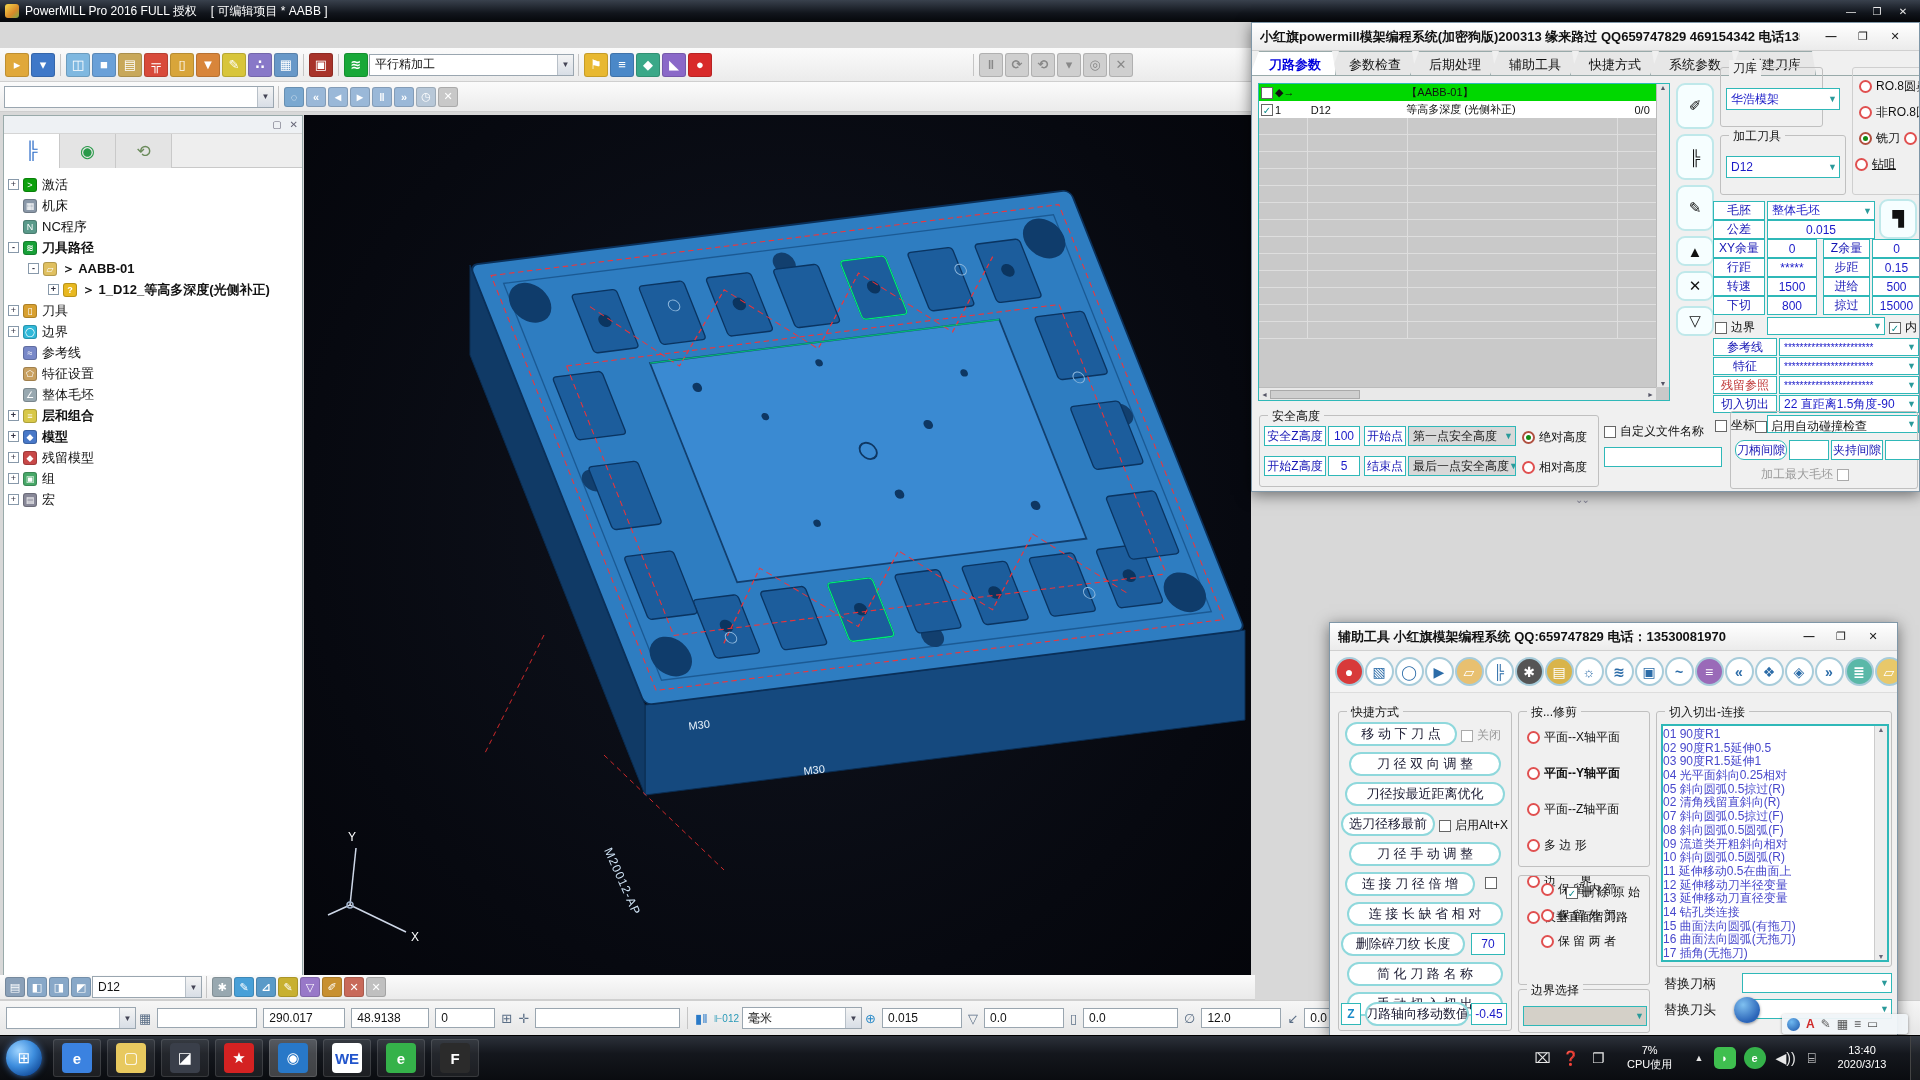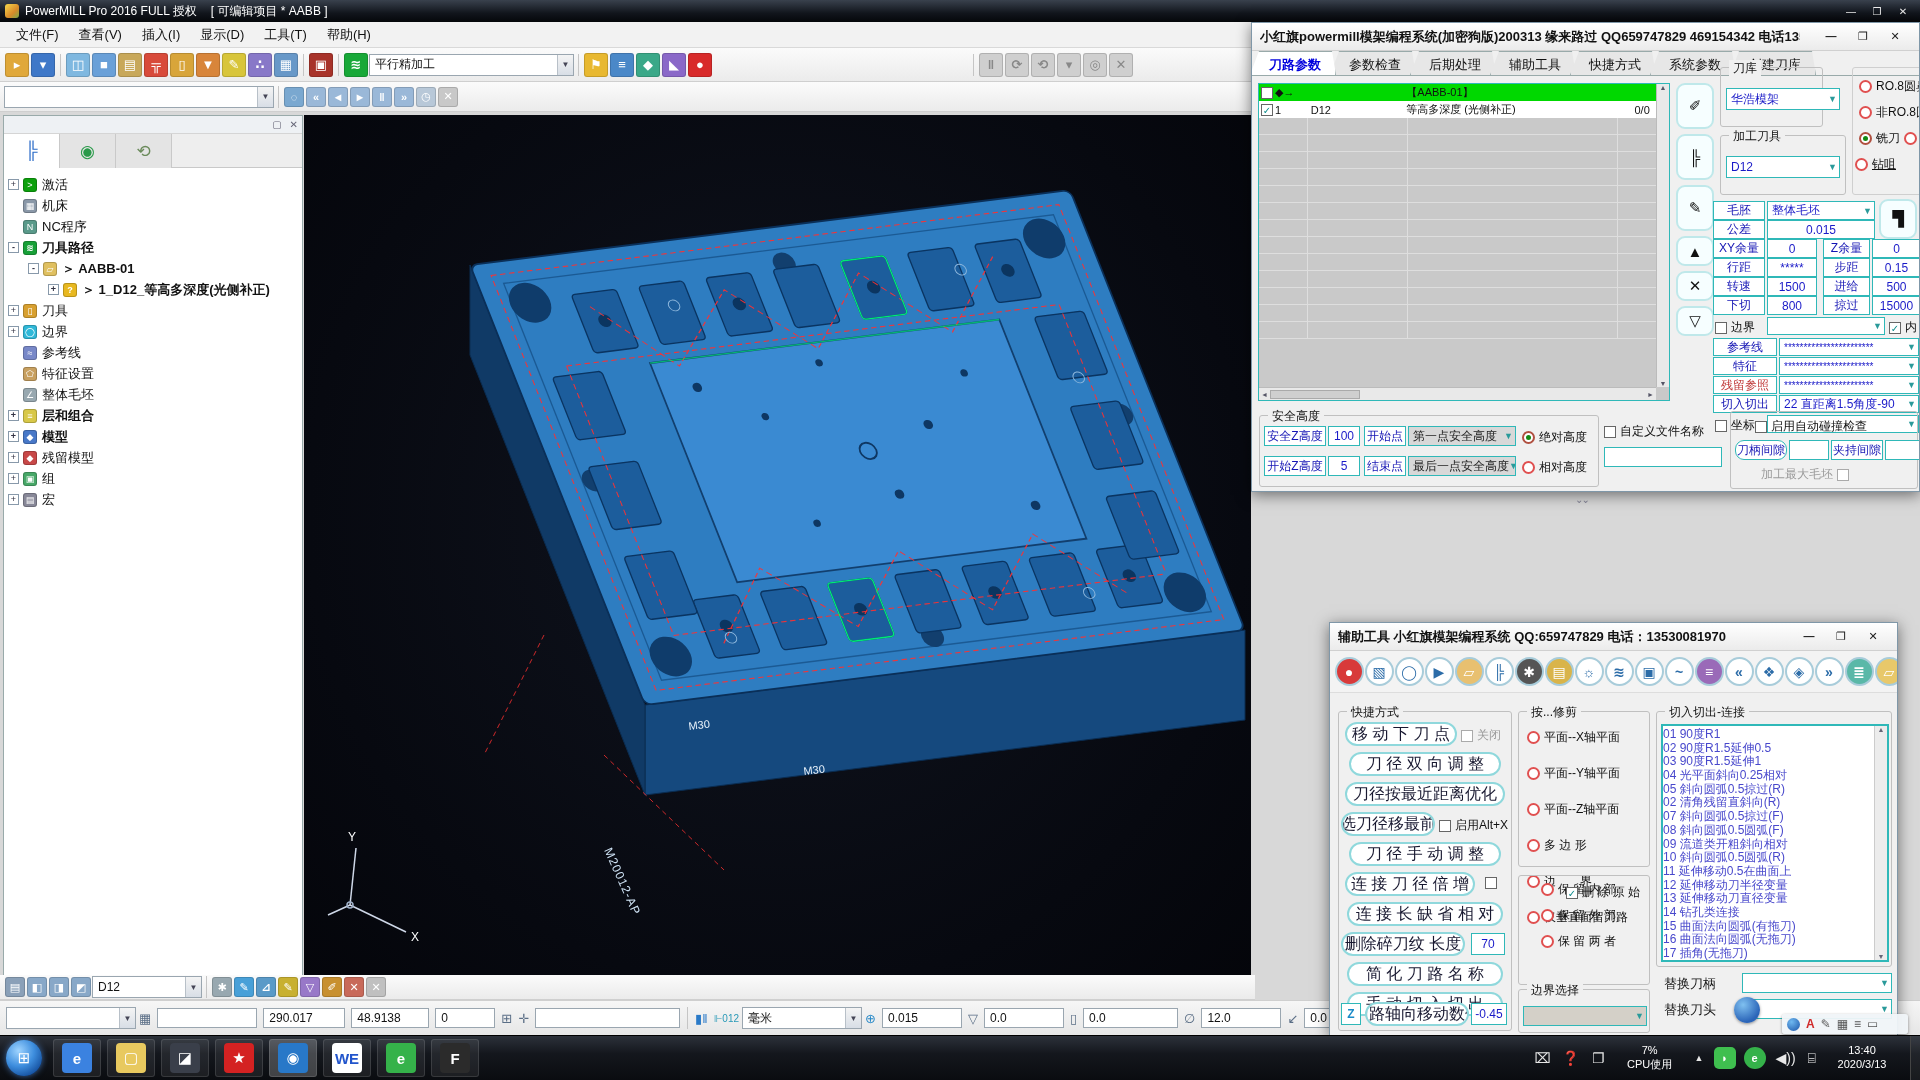--- a/index.html
+++ b/index.html
@@ -79,21 +79,21 @@
   .glab{position:absolute;top:-8px;left:8px;background:#f0f0f0;padding:0 4px;font-size:12px;white-space:nowrap;}
   .rad{width:13px;height:13px;border:2px solid #e05050;border-radius:50%;background:#fff;display:inline-block;flex:none;position:relative;}
   .rad.on{border-color:#b05040;}
   .rad.on::after{content:"";position:absolute;left:2px;top:2px;width:5px;height:5px;border-radius:50%;background:#128a12;}
   .radrow{display:flex;align-items:center;font-size:12px;gap:4px;white-space:nowrap;}
   
   #auxwin{left:1329px;top:622px;width:569px;height:414px;overflow:hidden;}
   #auxicons{height:42px;display:flex;align-items:center;padding:0 4px;background:#f3f3f3;border-bottom:1px solid #ddd;}
   .aico{width:29px;height:29px;border-radius:50%;border:2px solid #a8ccda;background:#fff;color:#2c6ca8;display:flex;align-items:center;justify-content:center;font-size:14px;font-weight:bold;margin:0 0.5px;flex:none;}
   .aico.lt{color:#fff;}
-  .abtn{position:absolute;height:24px;border:2px solid #8fd8dc;border-radius:12px;background:#fff;color:#181830;display:flex;align-items:center;justify-content:center;font-size:16px;white-space:nowrap;overflow:hidden;}
+  .abtn{position:absolute;height:24px;border:2px solid #8fd8dc;border-radius:12px;background:#fff;color:#181830;display:flex;align-items:center;justify-content:center;font-size:13px;white-space:nowrap;overflow:hidden;}
   .afield{position:absolute;height:22px;border:1px solid #2fb8b8;background:#fff;color:#1a1ac8;display:flex;align-items:center;justify-content:center;font-size:12px;}
   .llist{position:absolute;border:2px solid #2fb8b8;background:#fff;overflow:hidden;}
   .llist .li{height:13.7px;font-size:12px;color:#4848cc;white-space:nowrap;padding-left:0;}
   .sb{position:absolute;right:0;top:0;bottom:0;width:13px;background:#ececec;border-left:1px solid #ccc;font-size:7px;color:#667;text-align:center;}
   
   #taskbar{left:0;top:1035px;width:1920px;height:45px;background:linear-gradient(#2c313a,#14171d 40%,#0a0c10);border-top:1px solid #000;display:flex;align-items:center;color:#fff;}
   #startorb{width:36px;height:36px;border-radius:50%;margin:0 8px 0 6px;background:radial-gradient(circle at 35% 30%,#9fd4ff,#3e8ede 45%,#144f9e 80%);display:flex;align-items:center;justify-content:center;color:#fff;font-size:15px;box-shadow:0 0 6px rgba(90,160,255,.6);}
   .tapp{width:48px;height:38px;border-radius:3px;margin:0 3px;background:rgba(255,255,255,.07);border:1px solid rgba(255,255,255,.12);display:flex;align-items:center;justify-content:center;}
   .tapp.on{background:rgba(255,255,255,.22);}
   .tapp .ai{width:30px;height:30px;border-radius:4px;display:flex;align-items:center;justify-content:center;color:#fff;font-weight:bold;font-size:15px;}
@@ -114,28 +114,20 @@
     <span class="appico"></span>
     <span class="t">PowerMILL Pro 2016 FULL 授权</span>
     <span class="t" style="margin-left:14px;">[ 可编辑项目 * AABB ]</span>
     <span class="winbtns" style="margin-right:4px;">
       <span>—</span>
       <span>❐</span>
       <span>✕</span>
     </span>
   </div>
 
-  <div class="abs" id="menubar">
-    <span class="mi bold">文件(F)</span>
-      <span class="mi bold">查看(V)</span>
-      <span class="mi bold">插入(I)</span>
-      <span class="mi bold">显示(D)</span>
-      <span class="mi bold">工具(T)</span>
-      <span class="mi bold">帮助(H)</span>
-  </div>
 
   <div class="abs tbar" id="toolbar1">
     <span class="tico" style="background: rgb(224, 168, 58);">▸</span>
       <span class="tico" style="background: rgb(63, 120, 200);">▾</span>
     <span class="tsep"></span>
     <span class="tico" style="background: rgb(127, 184, 224);">◫</span>
       <span class="tico" style="background: rgb(106, 160, 216);">■</span>
       <span class="tico" style="background: rgb(200, 168, 90);">▤</span>
       <span class="tico" style="background: rgb(216, 74, 58);">╦</span>
       <span class="tico" style="background: rgb(216, 165, 58);">▯</span>
@@ -804,21 +796,21 @@
       <div class="abtn" style="left:26px;top:290px;width:104px;">刀路轴向移动数值</div>
       <div class="afield" style="left:132px;top:291px;width:36px;">-0.45</div>
     </div>
 
     <div class="grp" style="left:188px;top:88px;width:132px;height:156px;">
       <span class="glab">按...修剪</span>
       <div class="radrow" style="margin:14px 0 0 8px;height:22px;">
         <span class="rad"></span>
           <span>平面--X轴平面</span>
       </div>
-        <div class="radrow" style="margin:14px 0 0 8px;height:22px;">
+        <div class="radrow" style="margin:14px 0 0 8px;height:22px;font-weight:bold;">
         <span class="rad"></span>
           <span>平面--Y轴平面</span>
       </div>
         <div class="radrow" style="margin:14px 0 0 8px;height:22px;">
         <span class="rad"></span>
           <span>平面--Z轴平面</span>
       </div>
         <div class="radrow" style="margin:14px 0 0 8px;height:22px;">
         <span class="rad"></span>
           <span>多 边 形</span>

